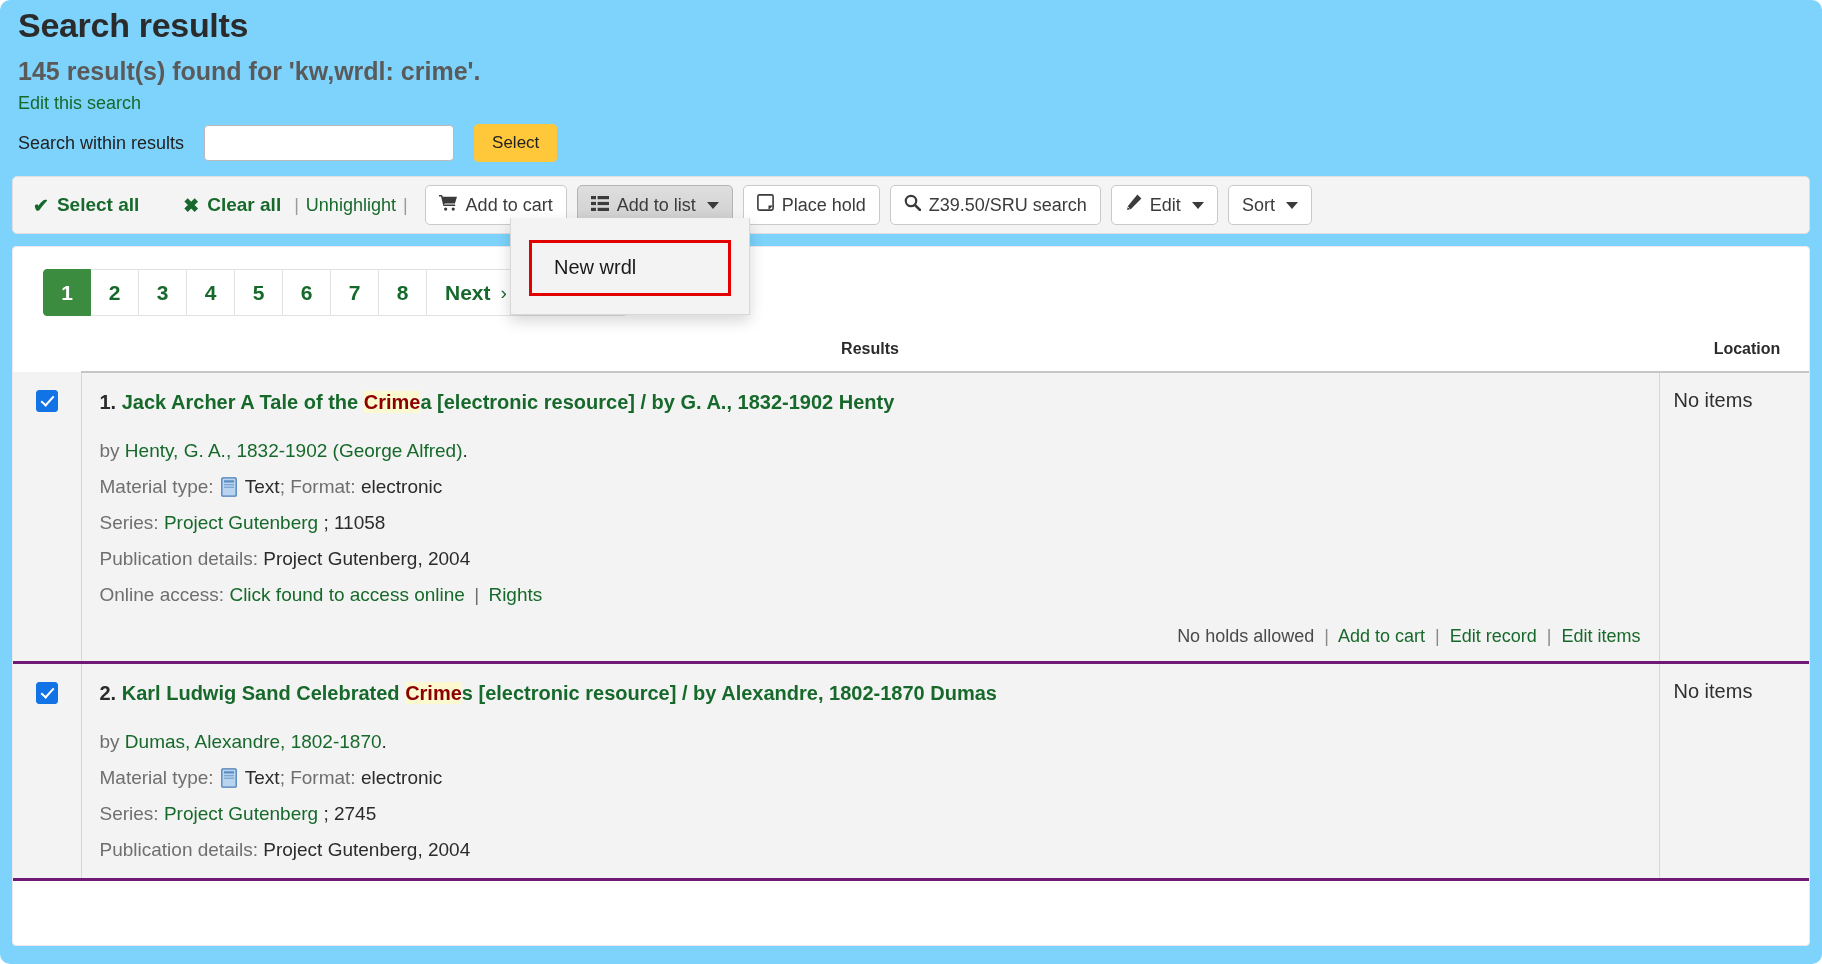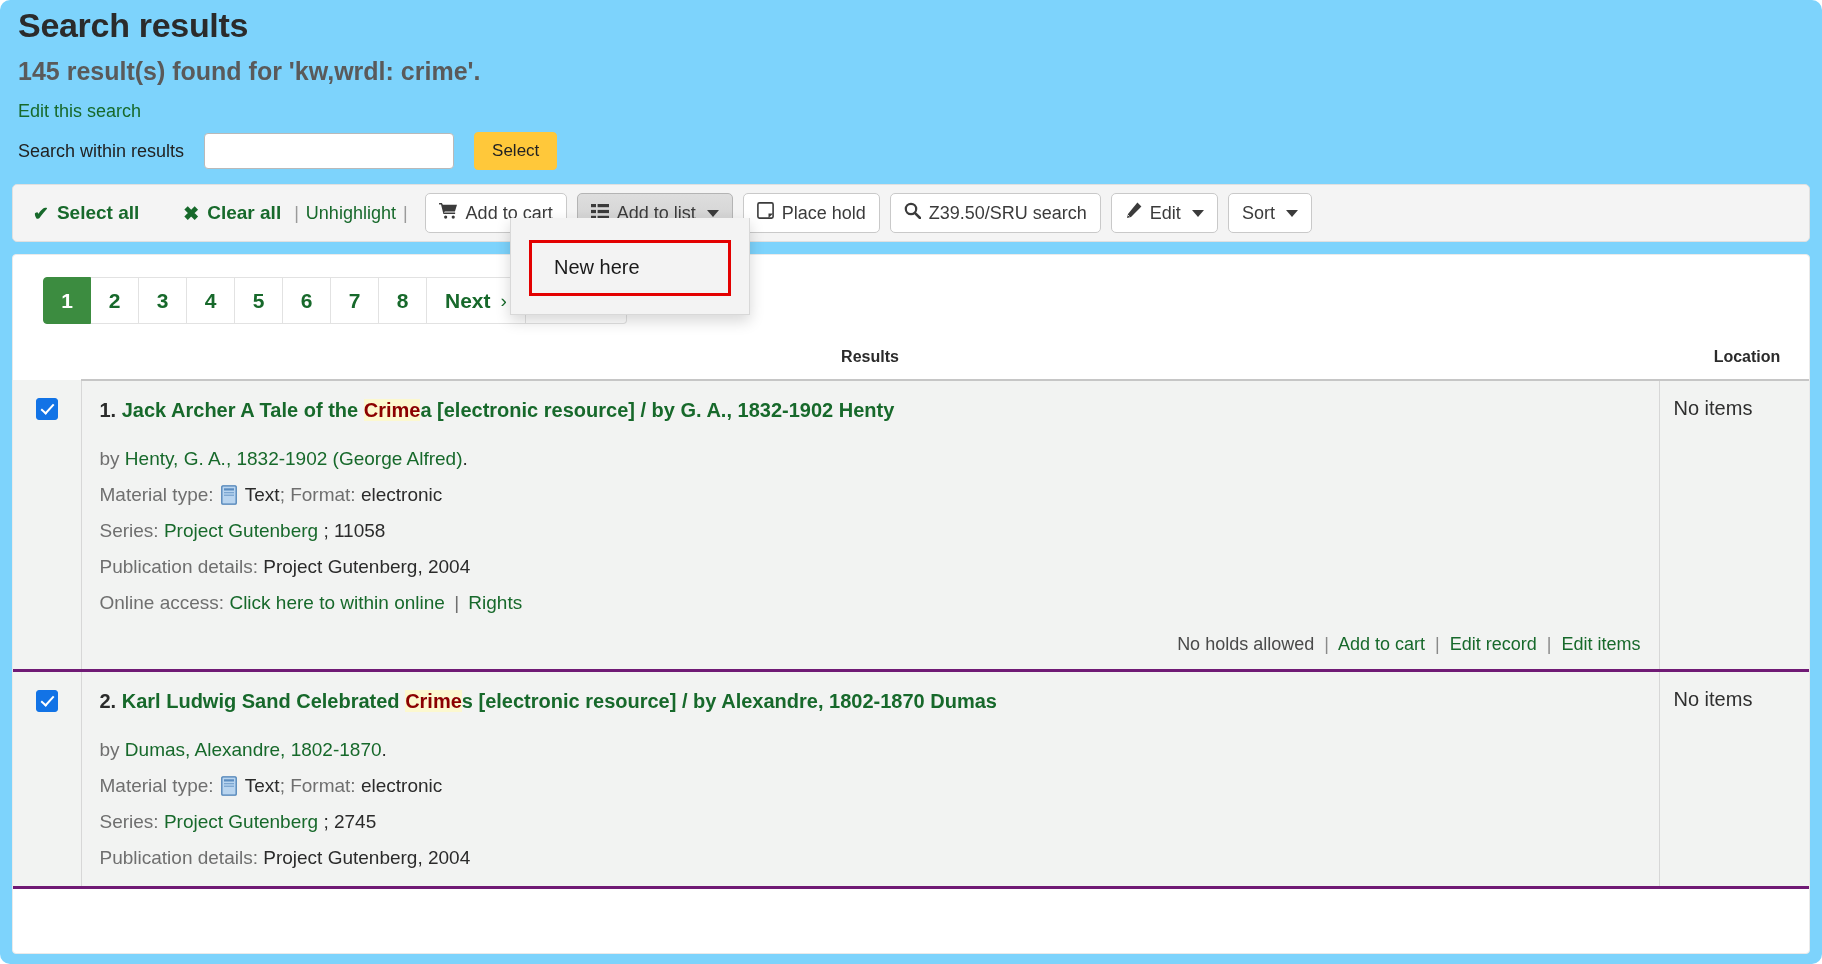--- a/index.html
+++ b/index.html
@@ -42,21 +42,20 @@
     font-weight: bold;
     color: #5a5a5a;
     line-height: 38px;
     margin-top: 6px;
   }
   .edit-search-link {
     display: inline-block;
     color: #17692b;
     font-size: 18px;
     line-height: 26px;
-    margin-top: 8px;
     text-decoration: none;
     cursor: pointer;
   }
 
   .search-within-row {
     display: flex;
     align-items: center;
     margin-top: 8px;
     gap: 12px;
   }
@@ -423,21 +422,21 @@
       <span class="caret"></span>
     </button>
 
     <button class="tb-btn">
       <span>Sort</span>
       <span class="caret"></span>
     </button>
   </div>
 
   <div class="dropdown-menu">
-    <div class="dropdown-item">New here</div>
+    <div class="dropdown-item">New wrdl</div>
   </div>
 
   <div class="results-panel">
 
     <div class="pager">
       <a class="current">1</a>
       <a>2</a>
       <a>3</a>
       <a>4</a>
       <a>5</a>
@@ -504,21 +503,21 @@
               <span class="val">; 11058</span>
             </div>
 
             <div class="rec-line">
               <span class="lbl">Publication details:</span>
               <span class="val">Project Gutenberg, 2004</span>
             </div>
 
             <div class="rec-line">
               <span class="lbl">Online access:</span>
-              <a>Click here to within online</a>
+              <a>Click found to access online</a>
               <span class="sep">|</span>
               <a>Rights</a>
             </div>
 
             <div class="rec-actions">
               <span>No holds allowed</span>
               <span class="sep">|</span>
               <a>Add to cart</a>
               <span class="sep">|</span>
               <a>Edit record</a>

